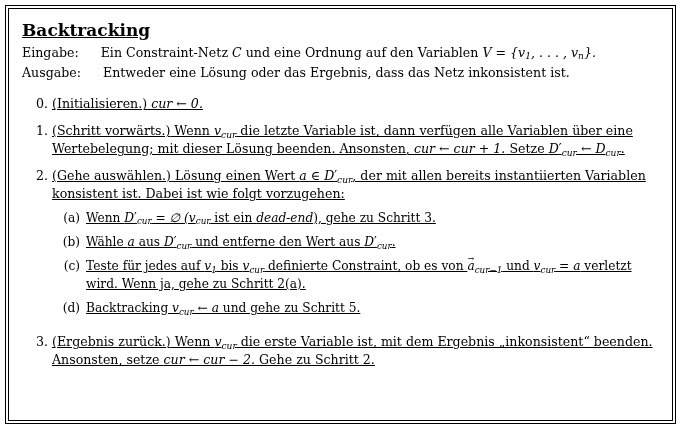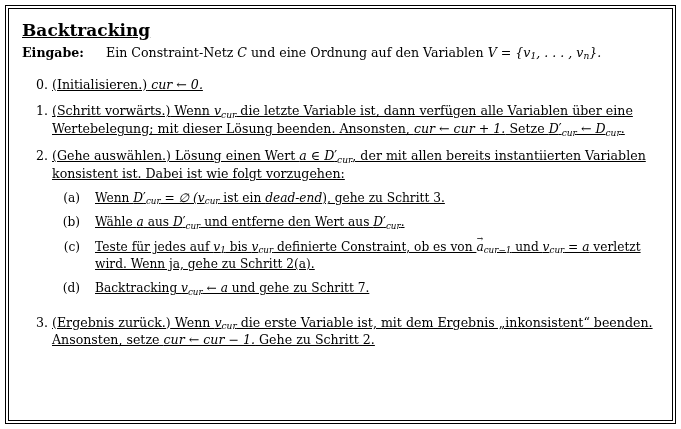--- a/index.html
+++ b/index.html
@@ -45,21 +45,21 @@
     font-size: 17px;
     line-height: 1.45;
     text-decoration: underline;
   }
   .hdr-line {
     font-size: 12.6px;
     line-height: 1.5;
     margin-top: 1px;
   }
   .hdr-label {
-    font-weight: bold;
+    font-weight: normal;
   }
   .hdr-text {
     margin-left: 22px;
   }
   .steps {
     margin-top: 13px;
     padding-left: 0;
   }
   .step {
     position: relative;
@@ -94,21 +94,20 @@
     margin-bottom: 7px;
   }
   .substep-num {
     position: absolute;
     left: 0;
     width: 28px;
     text-align: right;
   }
   .substep-body {
     display: block;
-    margin-left: 9px;
   }
   i.it {
     font-style: italic;
   }
   .math {
     font-style: italic;
   }
   sub {
     font-size: 0.72em;
     vertical-align: baseline;
@@ -140,20 +139,23 @@
 <div class="page">
   <div class="algbox">
     <div class="algbox-inner">
 
       <div class="title">Backtracking</div>
 
       <div class="hdr-line">
         <span class="hdr-label">Eingabe:</span><span class="hdr-text"><span>Ein Constraint-Netz </span><span class="math">C</span><span> und eine Ordnung auf den Variablen </span><span class="math nowrap"><span class="math">V = {v</span><sub>1</sub><span class="math">, . . . , v</span><sub>n</sub><span>}.</span></span></span>
       </div>
 
+      <div class="hdr-line">
+        <span class="hdr-label">Ausgabe:</span><span class="hdr-text">Entweder eine Lösung oder das Ergebnis, dass das Netz inkonsistent ist.</span>
+      </div>
 
       <div class="steps">
 
         <div class="step">
           <span class="step-num">0.</span>
           <span class="step-body"><span>(Initialisieren.)</span><span class="math"> cur ← 0.</span></span>
         </div>
 
         <div class="step">
           <span class="step-num">1.</span>
@@ -176,28 +178,28 @@
                 <span class="substep-body"><span>Wähle </span><span class="math">a</span><span> aus </span><span class="math nowrap"><span>D</span><span class="prime">′</span><sub>cur</sub></span><span> und entferne den Wert aus </span><span class="math nowrap"><span>D</span><span class="prime">′</span><sub>cur</sub></span><span>.</span></span>
               </div>
 
               <div class="substep">
                 <span class="substep-num">(c)</span>
                 <span class="substep-body"><span>Teste für jedes auf </span><span class="math nowrap"><span>v</span><sub>1</sub></span><span> bis </span><span class="math nowrap"><span>v</span><sub>cur</sub></span><span> definierte Constraint, ob es von </span><span class="math nowrap"><span class="vecarrow">a</span><sub>cur−1</sub></span><span> und </span><span class="math nowrap"><span>v</span><sub>cur</sub><span> = a</span></span><span> verletzt wird. Wenn ja, gehe zu Schritt 2(a).</span></span>
               </div>
 
               <div class="substep">
                 <span class="substep-num">(d)</span>
-                <span class="substep-body"><span>Backtracking </span><span class="math nowrap"><span>v</span><sub>cur</sub><span> ← a</span></span><span> und gehe zu Schritt 7.</span></span>
+                <span class="substep-body"><span>Backtracking </span><span class="math nowrap"><span>v</span><sub>cur</sub><span> ← a</span></span><span> und gehe zu Schritt 5.</span></span>
               </div>
 
             </div>
           </span>
         </div>
 
         <div class="step">
           <span class="step-num">3.</span>
-          <span class="step-body"><span>(Ergebnis zurück.)</span><span> Wenn </span><span class="math nowrap"><span>v</span><sub>cur</sub></span><span> die erste Variable ist, mit dem Ergebnis „inkonsistent“ beenden. Ansonsten, setze </span><span class="math">cur ← cur − 1.</span><span> Gehe zu Schritt 2.</span></span>
+          <span class="step-body"><span>(Ergebnis zurück.)</span><span> Wenn </span><span class="math nowrap"><span>v</span><sub>cur</sub></span><span> die erste Variable ist, mit dem Ergebnis „inkonsistent“ beenden. Ansonsten, setze </span><span class="math">cur ← cur − 2.</span><span> Gehe zu Schritt 2.</span></span>
         </div>
 
       </div>
     </div>
   </div>
 </div>
 
 </body></html>

